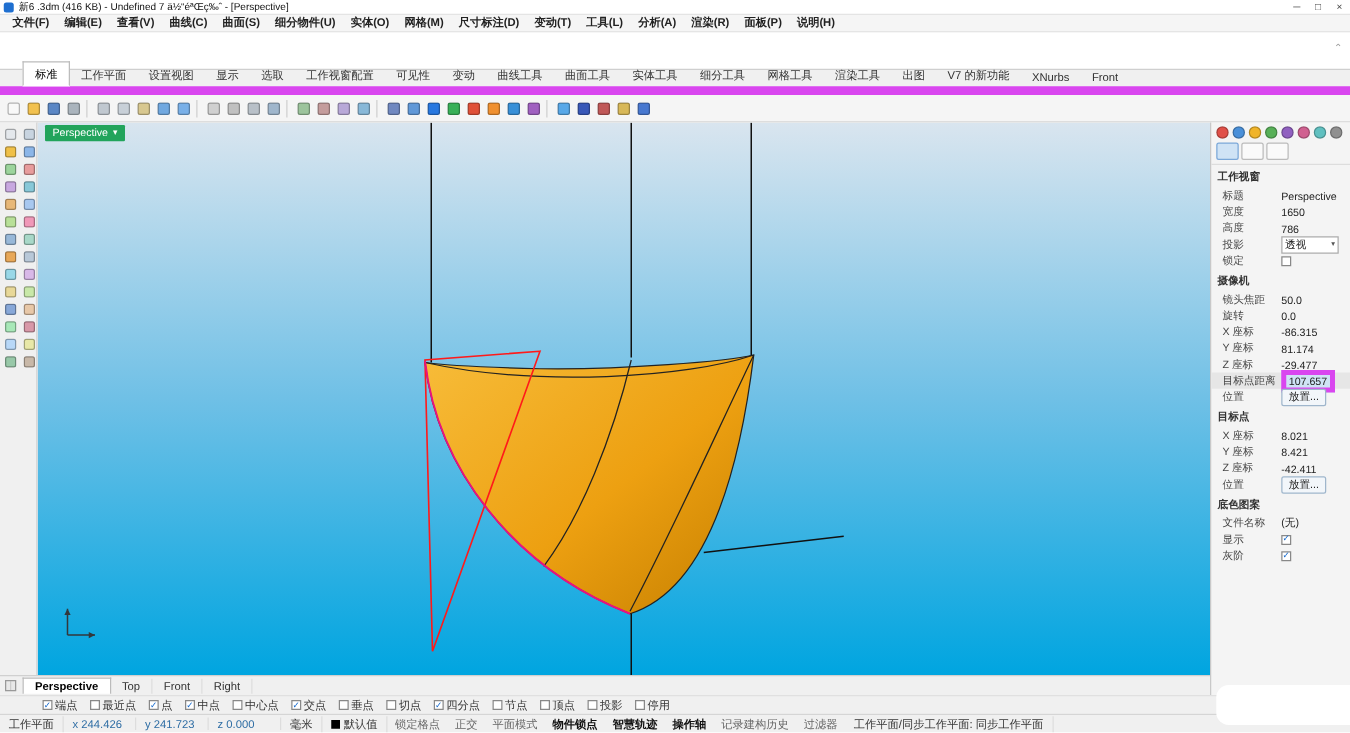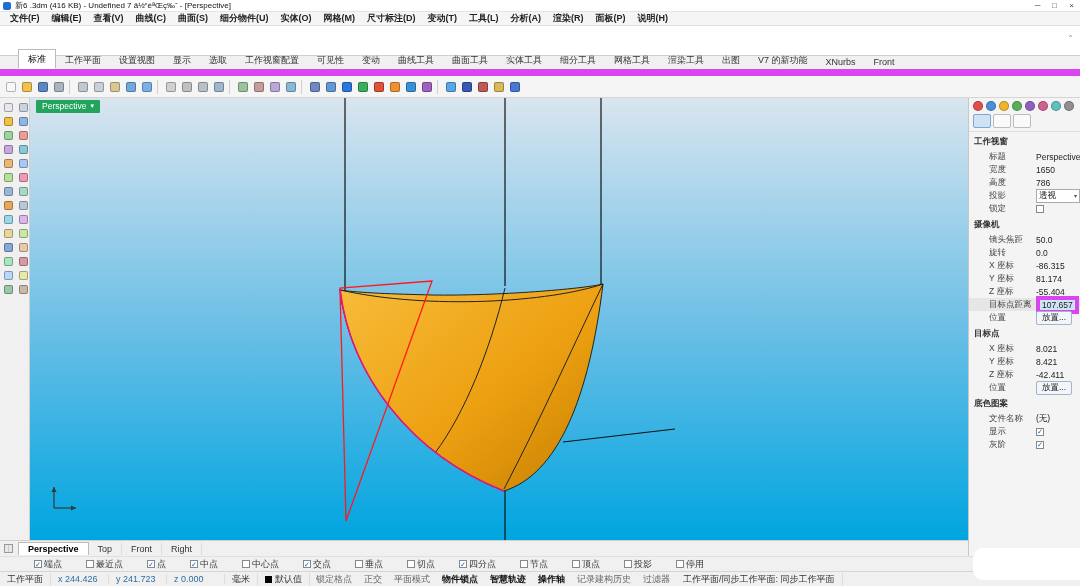--- a/index.html
+++ b/index.html
@@ -61,40 +61,40 @@
   .rpanel { position:absolute; left:968px; top:98px; width:112px; height:458px; background:#f4f4f4;
             border-left:1px solid #c8c8c8; font-size:8.5px; overflow:hidden; }
   .pticons { display:flex; gap:3px; padding:3px 4px 2px; align-items:center; }
   .pticon { width:10px; height:10px; border-radius:50%; border:1px solid rgba(0,0,0,.25); }
   .pmodes { display:flex; gap:2px; padding:1px 4px 3px; border-bottom:1px solid #ddd; }
   .pmode { width:18px; height:14px; border:1px solid #bbb; background:#fafafa; border-radius:2px; }
   .pmode.active { background:var(--highlight_value_bg); border-color:#7aa7d8; }
   .psec-title { padding:4px 5px 2px; font-weight:bold; color:#333; }
   .prow { display:flex; align-items:center; height:13px; padding-left:9px; }
   .prow.hl { background:#e6e6e6; }
-  .plabel { flex:0 0 47px; color:#444; white-space:nowrap;margin-left:11px; }
+  .plabel { flex:0 0 47px; color:#444; white-space:nowrap; }
   .pvalue { color:#222; white-space:nowrap; }
   .pvalue.hlv { background:var(--highlight_value_bg); border:4px solid #d946ef; padding:0 2px; }
   .pbtn { border:1px solid #9fb6cc; background:#f2f6fa; padding:0 5px; border-radius:2px; color:#222; }
   .pdd { display:flex; align-items:center; border:1px solid #aaa; background:#fff; padding:0 2px; width:46px; justify-content:space-between; }
   .pddc { font-size:6px; color:#555; }
   .pcheck { width:8px; height:8px; border:1px solid #888; background:#fff; display:flex;
             align-items:center; justify-content:center; font-size:7px; color:#1166cc; line-height:1; }
 
   
   .vtabs { position:absolute; left:0; top:540px; width:968px; height:16px; background:#f0f0f0;
            border-top:1px solid #d0d0d0; display:flex; align-items:center; padding-left:4px; }
   .vtab-grid { width:9px; height:9px; border:1px solid #999; margin-right:5px;
                background:linear-gradient(#ccc,#ccc) 50% 0/1px 100% no-repeat, #e8e8e8; }
   .vtab { padding:1px 9px; color:#333; border-right:1px solid #ddd; }
   .vtab.active { background:#fff; color:#000; font-weight:bold; border:1px solid #bbb; border-bottom:none; }
 
   
   .osnap { position:absolute; left:0; top:556px; width:1080px; height:15px; background:#f0f0f0;
-           display:flex; align-items:center; gap:24px; padding-left:34px; border-top:1px solid #e0e0e0; }
+           display:flex; align-items:center; gap:10px; padding-left:34px; border-top:1px solid #e0e0e0; }
   .oitem { display:flex; align-items:center; gap:2px; color:#333; }
   .ocheck { width:8px; height:8px; border:1px solid #888; background:#fff; display:flex;
             align-items:center; justify-content:center; font-size:7px; color:#1166cc; line-height:1; }
 
   
   .statusbar { position:absolute; left:0; top:571px; width:1080px; height:15px; background:#f0f0f0;
                border-top:1px solid #d5d5d5; display:flex; align-items:center; }
   .sseg { padding:0 7px; border-right:1px solid #ddd; white-space:nowrap; color:#333; }
   .sseg.coord { color:var(--coord_text); min-width:58px; }
   .sseg.toggle { border-right:none; padding:0 6px; color:#666; }
@@ -445,21 +445,21 @@
       <div class="prow">
         <div class="plabel">X 座标</div>
         <div class="pvalue">-86.315</div>
       </div>
       <div class="prow">
         <div class="plabel">Y 座标</div>
         <div class="pvalue">81.174</div>
       </div>
       <div class="prow">
         <div class="plabel">Z 座标</div>
-        <div class="pvalue">-55.404</div>
+        <div class="pvalue">-29.477</div>
       </div>
       <div class="prow hl">
         <div class="plabel">目标点距离</div>
         <div class="pvalue hlv">107.657</div>
       </div>
       <div class="prow">
         <div class="plabel">位置</div>
         <div class="pbtn">放置...</div>
       </div>
       <div class="psec-title">目标点</div>

